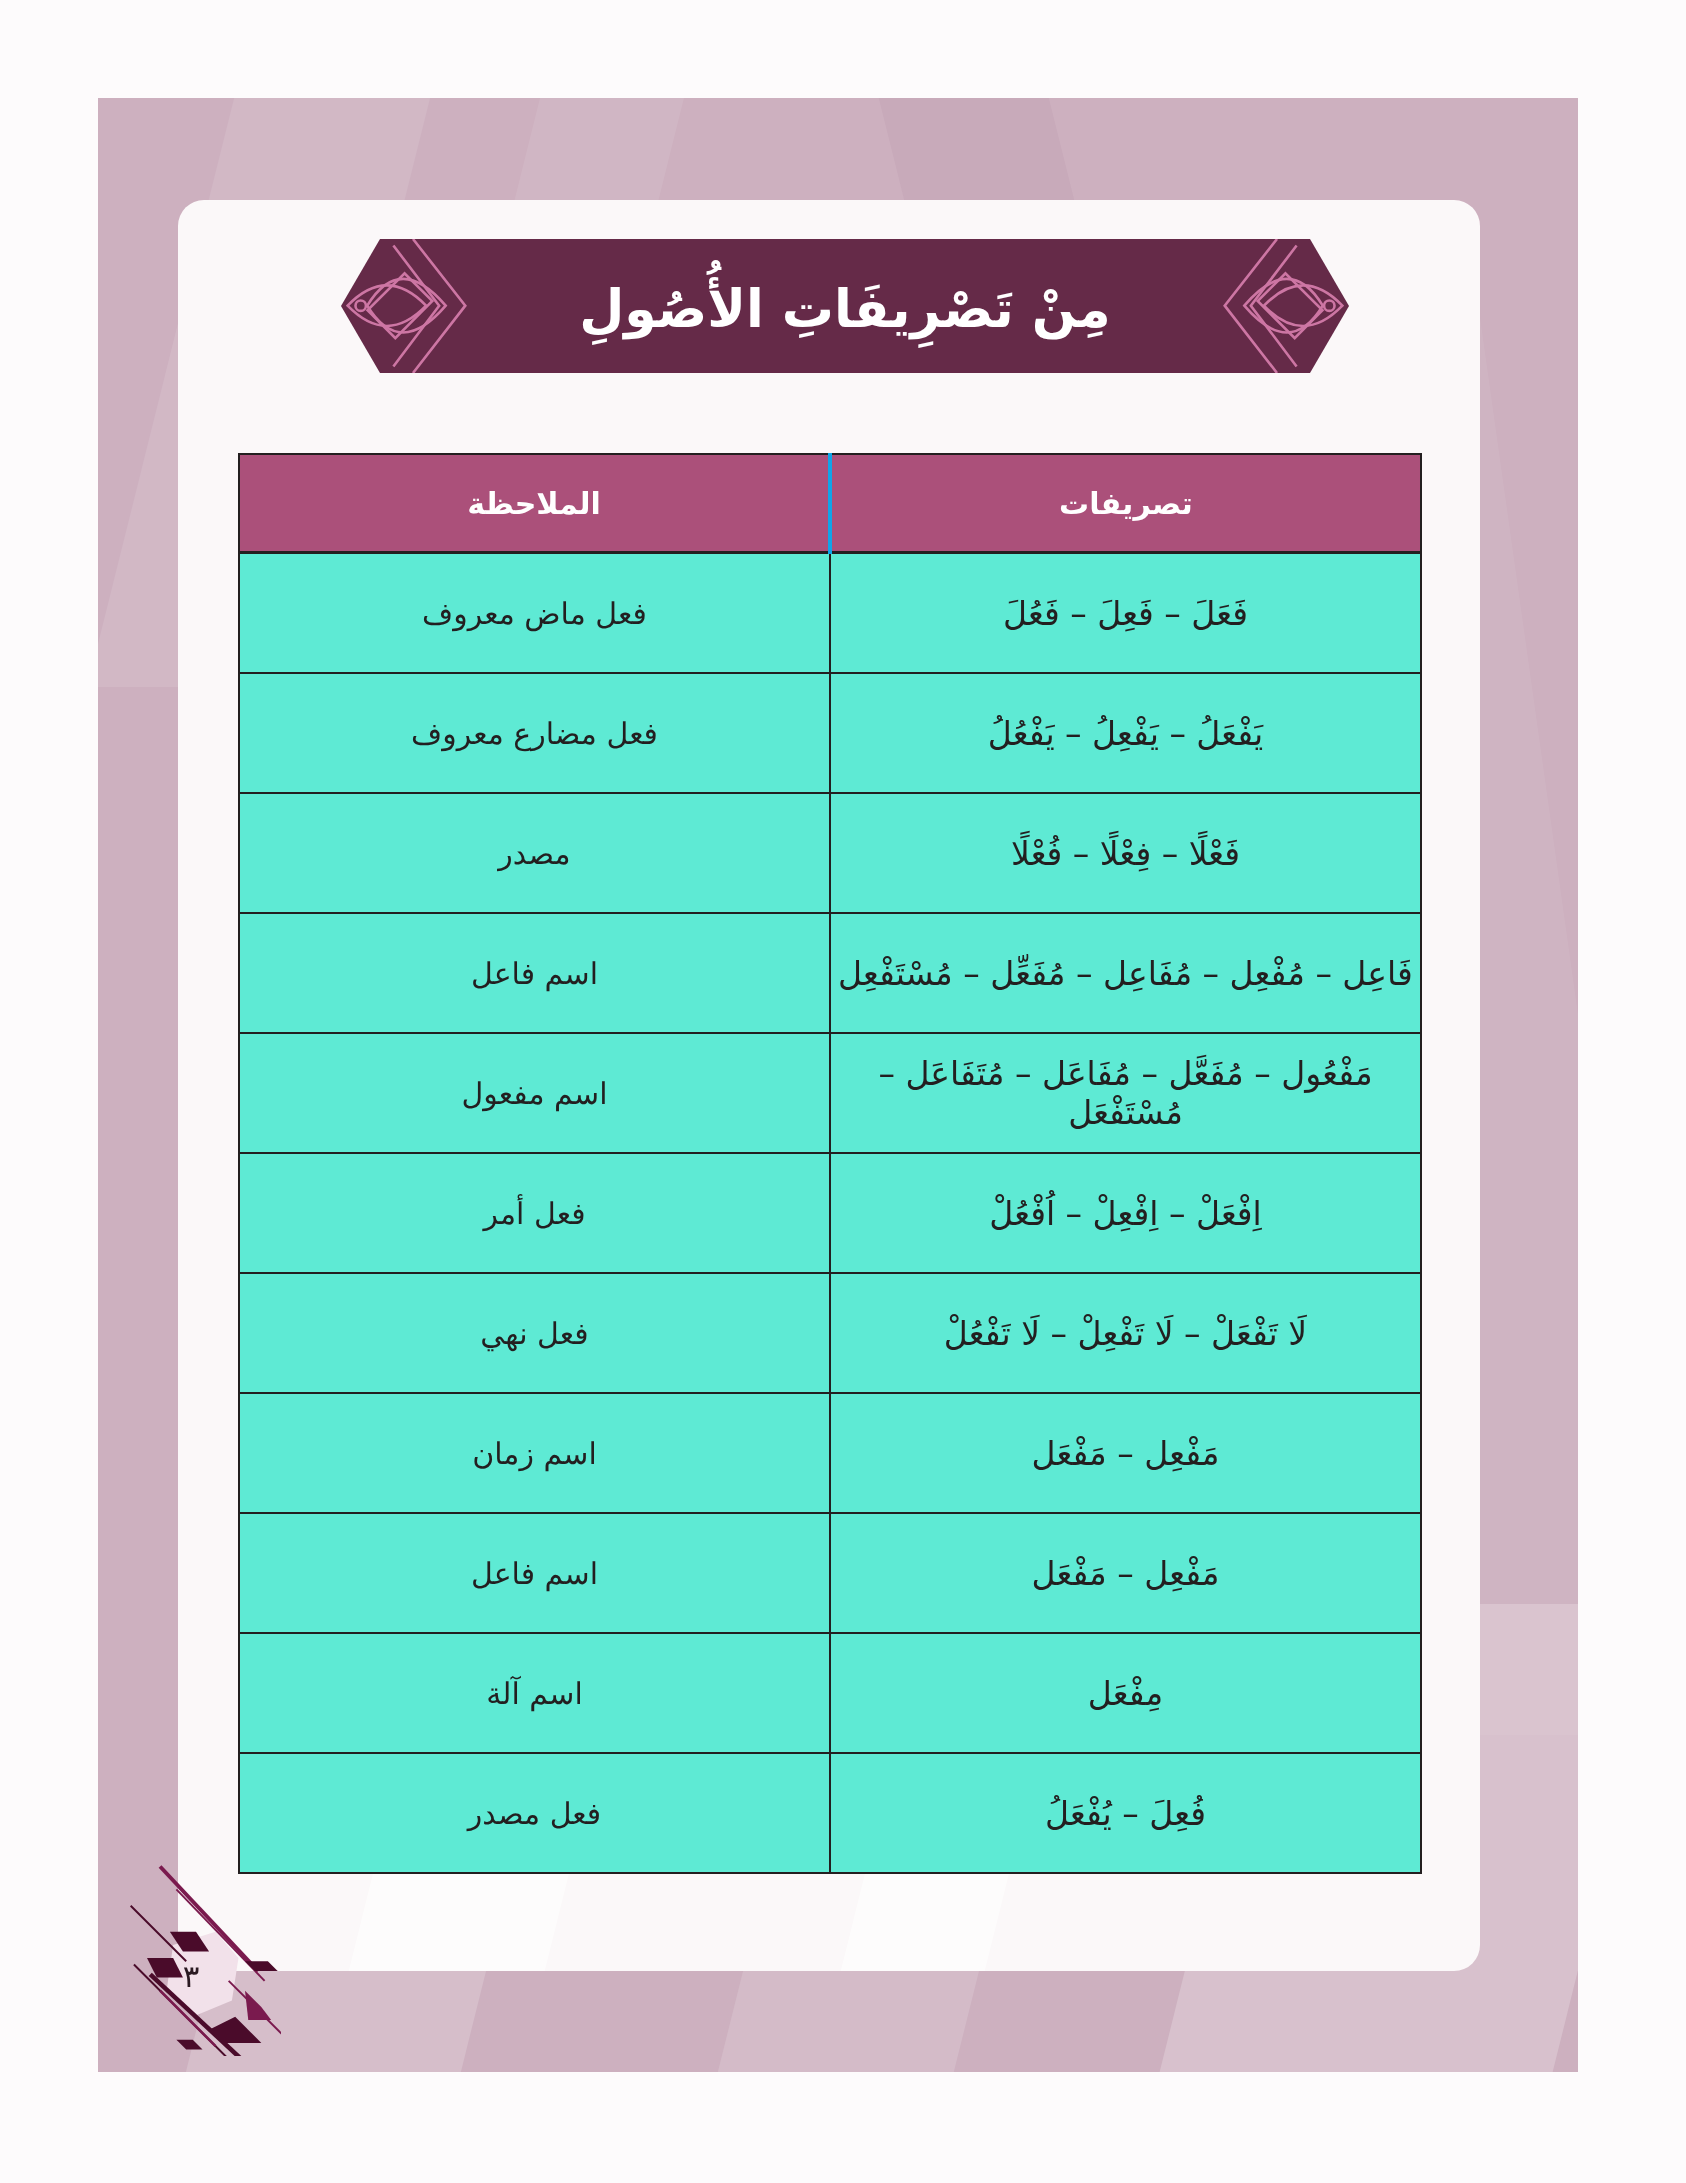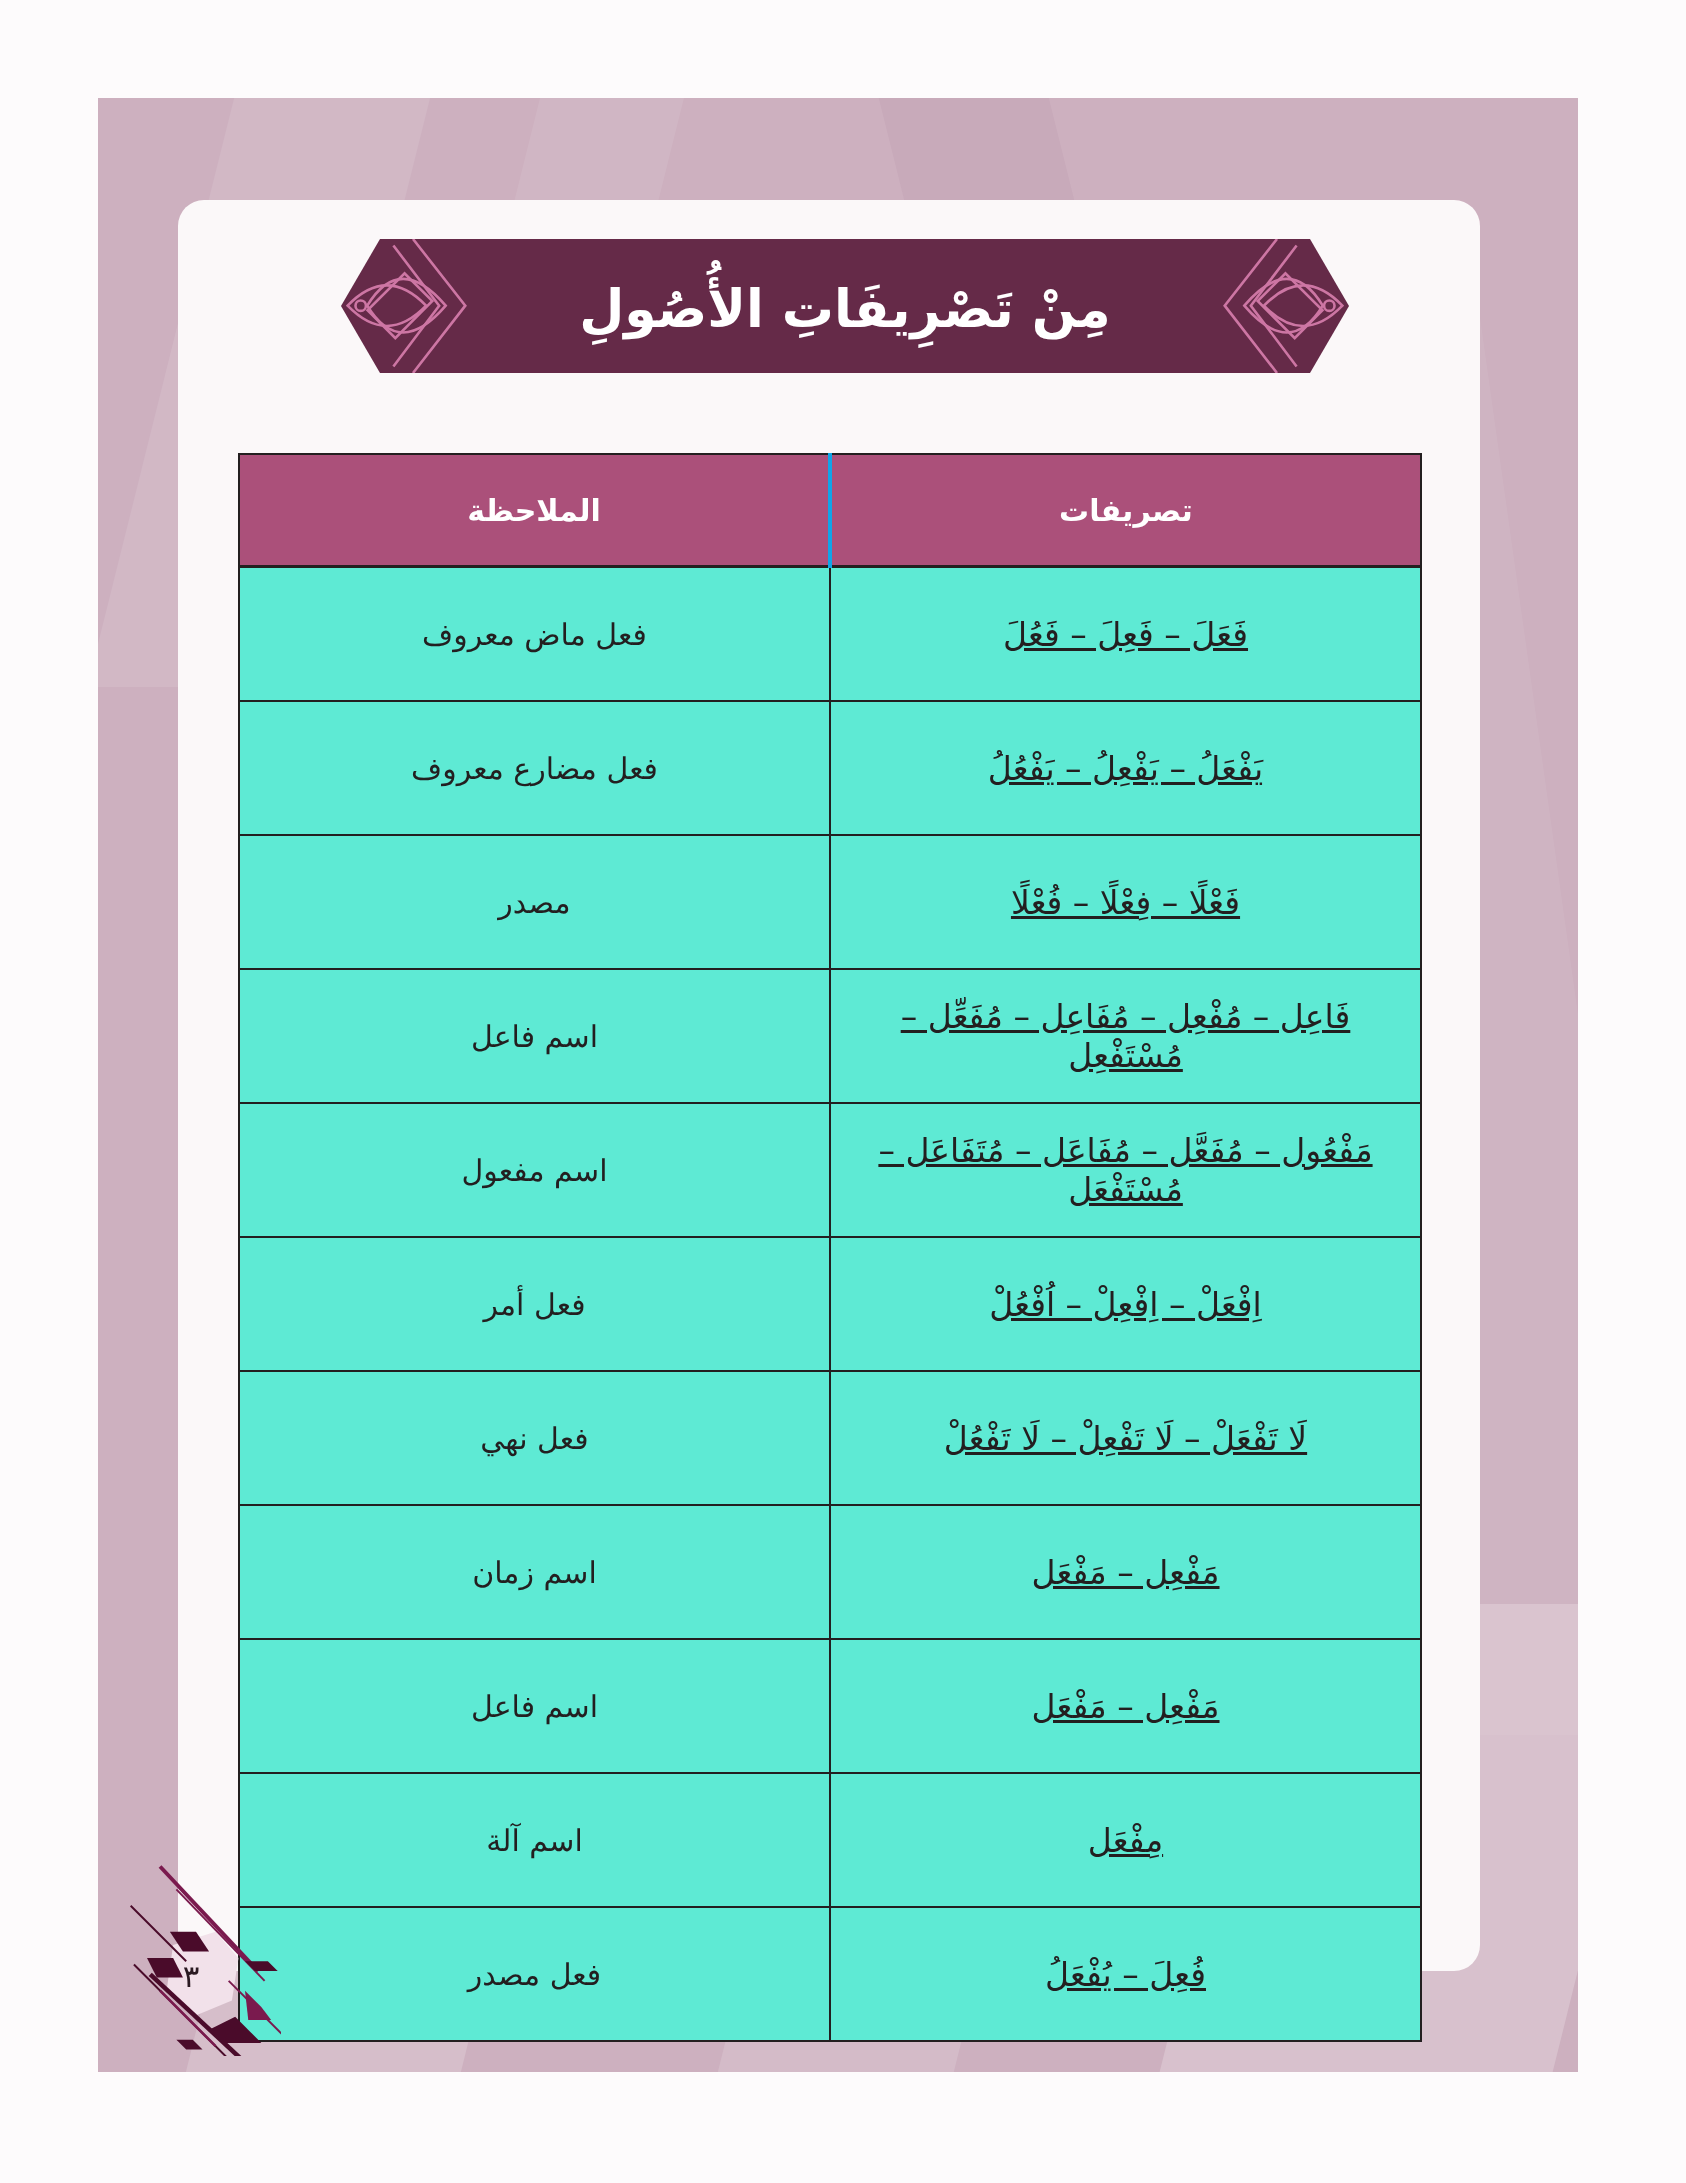--- a/index.html
+++ b/index.html
@@ -43,33 +43,33 @@
     color:#ffffff; font-family:"DejaVu Sans", sans-serif; font-weight:bold;
     font-size:52px; direction:rtl;margin-top:6px;
   }
 
   .table {
     position:absolute; left:238px; top:453px; width:1182px;
     border:2.6px solid #231f20; border-collapse:collapse; table-layout:fixed;
     direction:rtl;
   }
   .table th, .table td {
-    text-align:center; vertical-align:middle; padding:11px;
+    text-align:center; vertical-align:middle; padding:4px;
   }
   .table thead th {
     background:#ab507a; color:#ffffff; height:88px;
     font-family:"DejaVu Sans", sans-serif; font-weight:bold; font-size:30px;
     border-bottom:3.3px solid #231f20;
   }
   .table thead th.col-forms { border-left:4px solid #0ea5e9; }
   .table tbody td {
     height:110px; font-size:33px; color:#231f20;
     border-top:2px solid #231f20;
   }
-  .table tbody td.col-forms { border-left:2px solid #231f20; font-family:"DejaVu Sans", sans-serif;text-decoration:underline; }
+  .table tbody td.col-forms { border-left:2px solid #231f20; font-family:"DejaVu Sans", sans-serif; }
   .table tbody td.col-note { font-family:"DejaVu Serif", serif; font-size:30px; }
   .table tbody tr.pink td { background:#5eead4; }
   .table tbody tr.gray td { background:#5eead4; }
 
   .page-badge { position:absolute; left:111px; top:1860px; width:170px; height:196px; }
   .page-number {
     position:absolute; left:165px; top:1958px; width:52px; text-align:center;
     font-family:"DejaVu Sans", sans-serif; font-size:31px; color:#2a1a22;
   }
 </style>

